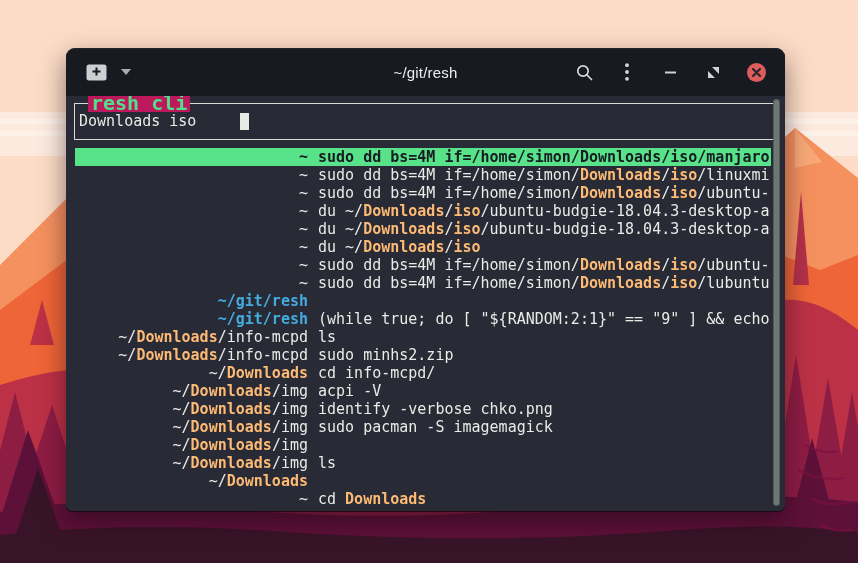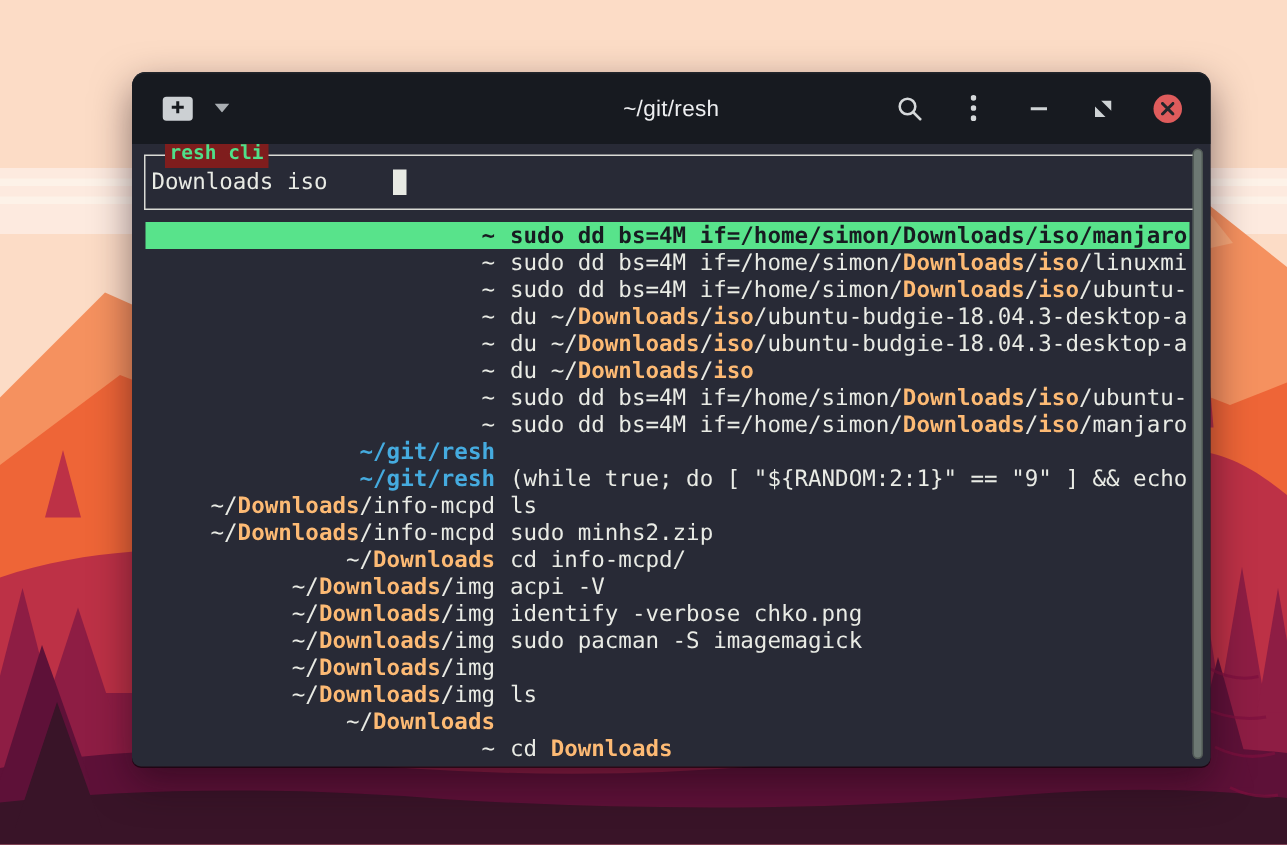--- a/index.html
+++ b/index.html
@@ -7,21 +7,20 @@
     width:858px;height:563px;position:relative;overflow:hidden;
     font-family:"Liberation Sans",sans-serif;background:#fcdcc6;
   }
   .wallpaper{position:absolute;inset:0;z-index:0;}
 
   
   .window{
     position:absolute;left:66px;top:48px;width:719px;height:463px;
     background:#282a36;border-radius:9px 9px 6px 6px;z-index:2;
     box-shadow:0 10px 26px rgba(24,6,18,.5), 0 1px 0 rgba(0,0,0,.6);
-    margin-left:22px;
   }
   .titlebar{
     height:48px;background:#171a20;border-radius:9px 9px 0 0;
     display:flex;align-items:center;position:relative;
     box-shadow:inset 0 1px 0 rgba(255,255,255,.05);
   }
   .tb-left{display:flex;align-items:center;gap:12px;margin-left:20px;}
   .tb-title{
     position:absolute;left:0;right:0;text-align:center;color:#edeef0;
     font-size:15px;letter-spacing:.2px;pointer-events:none;
@@ -40,22 +39,22 @@
   .content{
     position:absolute;top:48px;left:0;right:0;bottom:0;
     font-family:"DejaVu Sans Mono","Liberation Mono",monospace;
     font-size:15px;color:#e9ebe5;border-radius:0 0 6px 6px;overflow:hidden;
   }
   .resh-box{
     position:absolute;left:8px;right:9px;top:7px;height:35px;
     border:1px solid #d9dad5;
   }
   .resh-label{
-    position:absolute;top:-10px;left:13px;background:#7f1d1d;
-    color:#4fe089;font-weight:bold;padding:0 3px;line-height:18px;font-size:13px;
+    position:absolute;top:-10px;left:13px;background:#be185d;
+    color:#4fe089;font-weight:bold;padding:0 3px;line-height:18px;font-size:20px;
   }
   .resh-query{
     position:absolute;left:4px;top:8px;white-space:pre;display:flex;align-items:flex-end;gap:44px;
   }
   .cursor-block{
     display:inline-block;width:9px;height:17px;background:#e8eae4;margin-left:0px;
     vertical-align:middle;
   }
   .history{
     position:absolute;left:9px;right:14px;top:52px;
@@ -177,21 +176,21 @@
     </div>
 
     <div class="history">
         <div class="row selected"><span class="dir"><span>~</span></span><span class="cmd"><span>sudo dd bs=4M if=/home/simon/Downloads/iso/manjaro</span></span></div>
         <div class="row"><span class="dir"><span>~</span></span><span class="cmd"><span>sudo dd bs=4M if=/home/simon/</span><span class="c-m">Downloads</span><span>/</span><span class="c-m">iso</span><span>/linuxmi</span></span></div>
         <div class="row"><span class="dir"><span>~</span></span><span class="cmd"><span>sudo dd bs=4M if=/home/simon/</span><span class="c-m">Downloads</span><span>/</span><span class="c-m">iso</span><span>/ubuntu-</span></span></div>
         <div class="row"><span class="dir"><span>~</span></span><span class="cmd"><span>du ~/</span><span class="c-m">Downloads</span><span>/</span><span class="c-m">iso</span><span>/ubuntu-budgie-18.04.3-desktop-a</span></span></div>
         <div class="row"><span class="dir"><span>~</span></span><span class="cmd"><span>du ~/</span><span class="c-m">Downloads</span><span>/</span><span class="c-m">iso</span><span>/ubuntu-budgie-18.04.3-desktop-a</span></span></div>
         <div class="row"><span class="dir"><span>~</span></span><span class="cmd"><span>du ~/</span><span class="c-m">Downloads</span><span>/</span><span class="c-m">iso</span></span></div>
         <div class="row"><span class="dir"><span>~</span></span><span class="cmd"><span>sudo dd bs=4M if=/home/simon/</span><span class="c-m">Downloads</span><span>/</span><span class="c-m">iso</span><span>/ubuntu-</span></span></div>
-        <div class="row"><span class="dir"><span>~</span></span><span class="cmd"><span>sudo dd bs=4M if=/home/simon/</span><span class="c-m">Downloads</span><span>/</span><span class="c-m">iso</span><span>/manjaro</span></span></div>
+        <div class="row"><span class="dir"><span>~</span></span><span class="cmd"><span>sudo dd bs=4M if=/home/simon/</span><span class="c-m">Downloads</span><span>/</span><span class="c-m">iso</span><span>/lubuntu</span></span></div>
         <div class="row"><span class="dir"><span class="c-d">~/git/resh</span></span></div>
         <div class="row"><span class="dir"><span class="c-d">~/git/resh</span></span><span class="cmd"><span>(while true; do [ "${RANDOM:2:1}" == "9" ] &amp;&amp; echo</span></span></div>
         <div class="row"><span class="dir"><span>~/</span><span class="c-m">Downloads</span><span>/info-mcpd</span></span><span class="cmd"><span>ls</span></span></div>
         <div class="row"><span class="dir"><span>~/</span><span class="c-m">Downloads</span><span>/info-mcpd</span></span><span class="cmd"><span>sudo minhs2.zip</span></span></div>
         <div class="row"><span class="dir"><span>~/</span><span class="c-m">Downloads</span></span><span class="cmd"><span>cd info-mcpd/</span></span></div>
         <div class="row"><span class="dir"><span>~/</span><span class="c-m">Downloads</span><span>/img</span></span><span class="cmd"><span>acpi -V</span></span></div>
         <div class="row"><span class="dir"><span>~/</span><span class="c-m">Downloads</span><span>/img</span></span><span class="cmd"><span>identify -verbose chko.png</span></span></div>
         <div class="row"><span class="dir"><span>~/</span><span class="c-m">Downloads</span><span>/img</span></span><span class="cmd"><span>sudo pacman -S imagemagick</span></span></div>
         <div class="row"><span class="dir"><span>~/</span><span class="c-m">Downloads</span><span>/img</span></span></div>
         <div class="row"><span class="dir"><span>~/</span><span class="c-m">Downloads</span><span>/img</span></span><span class="cmd"><span>ls</span></span></div>

